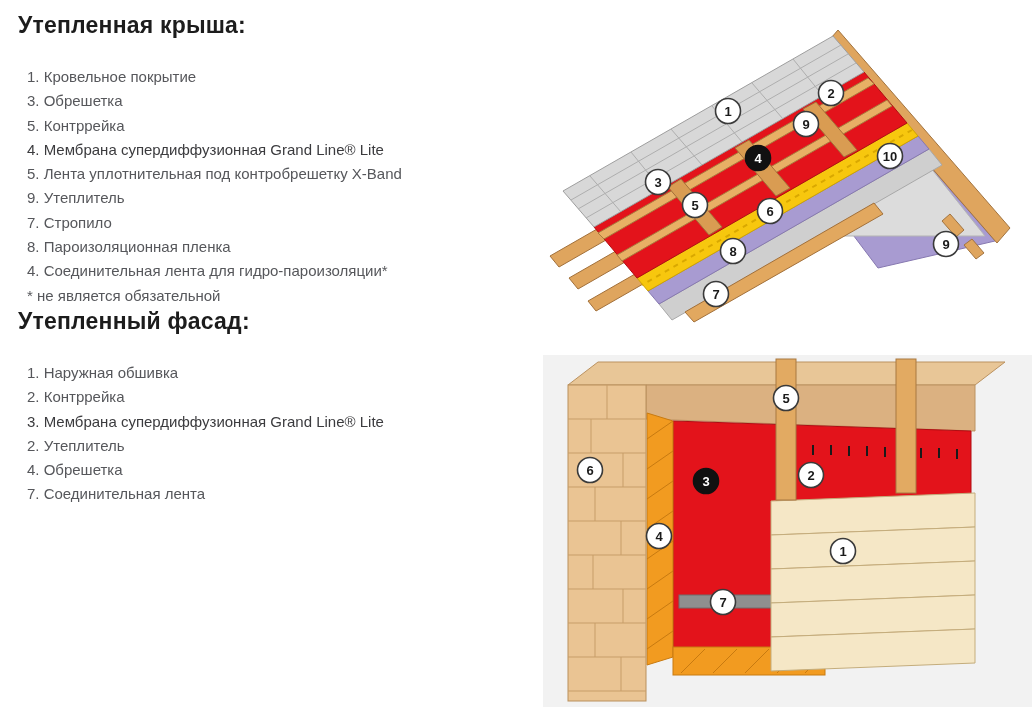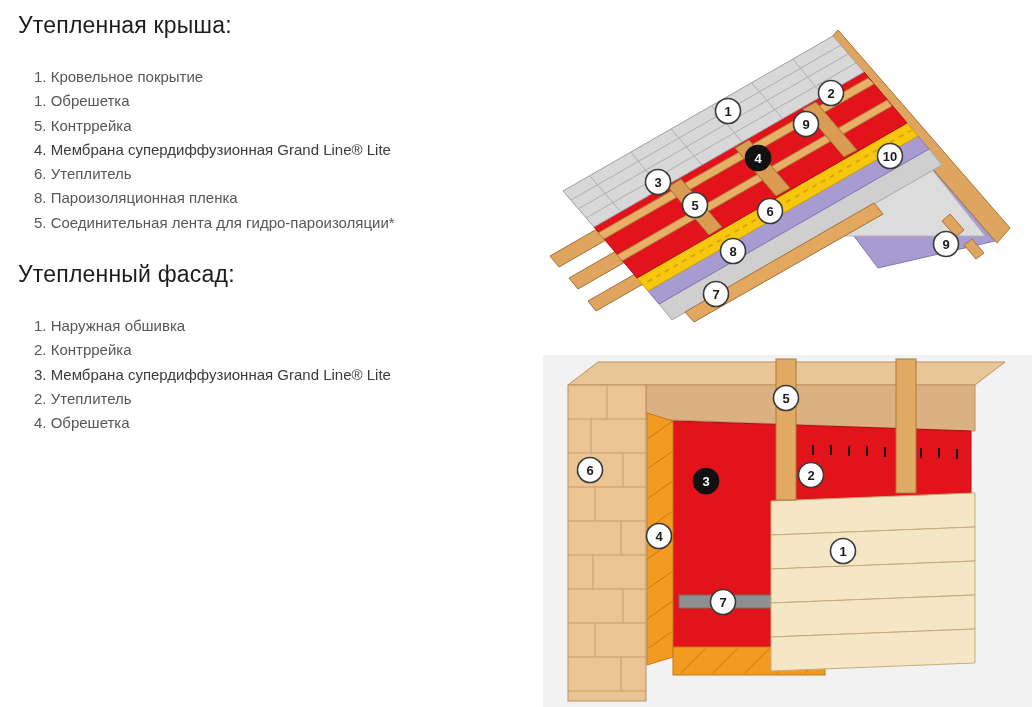--- a/index.html
+++ b/index.html
@@ -1,52 +1,56 @@
 <!DOCTYPE html>
 <html><head>
 <meta charset="utf-8">
 <style>
   html,body{margin:0;padding:0;background:#ffffff;}
   .page{position:relative;width:1032px;height:707px;background:#ffffff;overflow:hidden;
         font-family:"Liberation Sans",sans-serif;}
   .text-col{position:absolute;left:18px;top:12px;width:516px;}
-  .section-title{margin:0;font-size:23px;font-weight:normal;color:#1c1c1c;letter-spacing:.2px;}
-  .list{margin:26px 0 0 16px;}
+  .section-title{margin:0;font-size:23px;font-weight:bold;color:#1c1c1c;letter-spacing:.2px;}
+  .list{margin:26px 0 0 9px;}
   .list-item{font-size:15px;line-height:24.3px;color:#56575b;white-space:nowrap;}
   .list-item.bold{font-weight:normal;color:#3b3b3e;}
-  #facade-title{margin-top:26px;}
+  #facade-title{}
   .diagram{position:absolute;}
   #roof-svg{left:538px;top:6px;}
   #facade-svg{left:543px;top:355px;}
   .callout-num{font-family:"Liberation Sans",sans-serif;font-size:13px;font-weight:bold;}
 </style>
 </head>
 <body>
 
 <div class="page">
 
   <section class="text-col">
     <h1 id="roof-title" class="section-title">Утепленная крыша:</h1>
     <div class="list">
         <div class="list-item">1. Кровельное покрытие</div>
-        <div class="list-item">1. Обрешетка</div>
+        <div class="list-item">3. Обрешетка</div>
         <div class="list-item">5. Контррейка</div>
         <div class="list-item bold">4. Мембрана супердиффузионная Grand Line® Lite</div>
-        <div class="list-item">6. Утеплитель</div>
+        <div class="list-item">5. Лента уплотнительная под контробрешетку X-Band</div>
+        <div class="list-item">9. Утеплитель</div>
+        <div class="list-item">7. Стропило</div>
         <div class="list-item">8. Пароизоляционная пленка</div>
-        <div class="list-item">5. Соединительная лента для гидро-пароизоляции*</div>
+        <div class="list-item">4. Соединительная лента для гидро-пароизоляции*</div>
+        <div class="list-item">* не является обязательной</div>
       </div>
 
     <h1 id="facade-title" class="section-title">Утепленный фасад:</h1>
     <div class="list">
         <div class="list-item">1. Наружная обшивка</div>
         <div class="list-item">2. Контррейка</div>
         <div class="list-item bold">3. Мембрана супердиффузионная Grand Line® Lite</div>
         <div class="list-item">2. Утеплитель</div>
         <div class="list-item">4. Обрешетка</div>
+        <div class="list-item">7. Соединительная лента</div>
       </div>
   </section>
 
   <svg id="roof-svg" class="diagram" width="494" height="345" viewBox="0 0 494 345">
 
     <g>
       <polygon points="291,44 457,235 340,262 233,120" fill="#a89bd1" stroke="#8678b0" stroke-width="1"></polygon>
       <polygon points="337,92 447,230 292,230" fill="#dcdcdc" stroke="#b5b5b5" stroke-width="1"></polygon>
       <polygon points="300,24 472,222 459,237 287,39" fill="#dfa55e" stroke="#a27440" stroke-width="1"></polygon>
       <polygon points="412,208 426,224 418,231 404,215" fill="#dfa55e" stroke="#a27440" stroke-width="1"></polygon>

